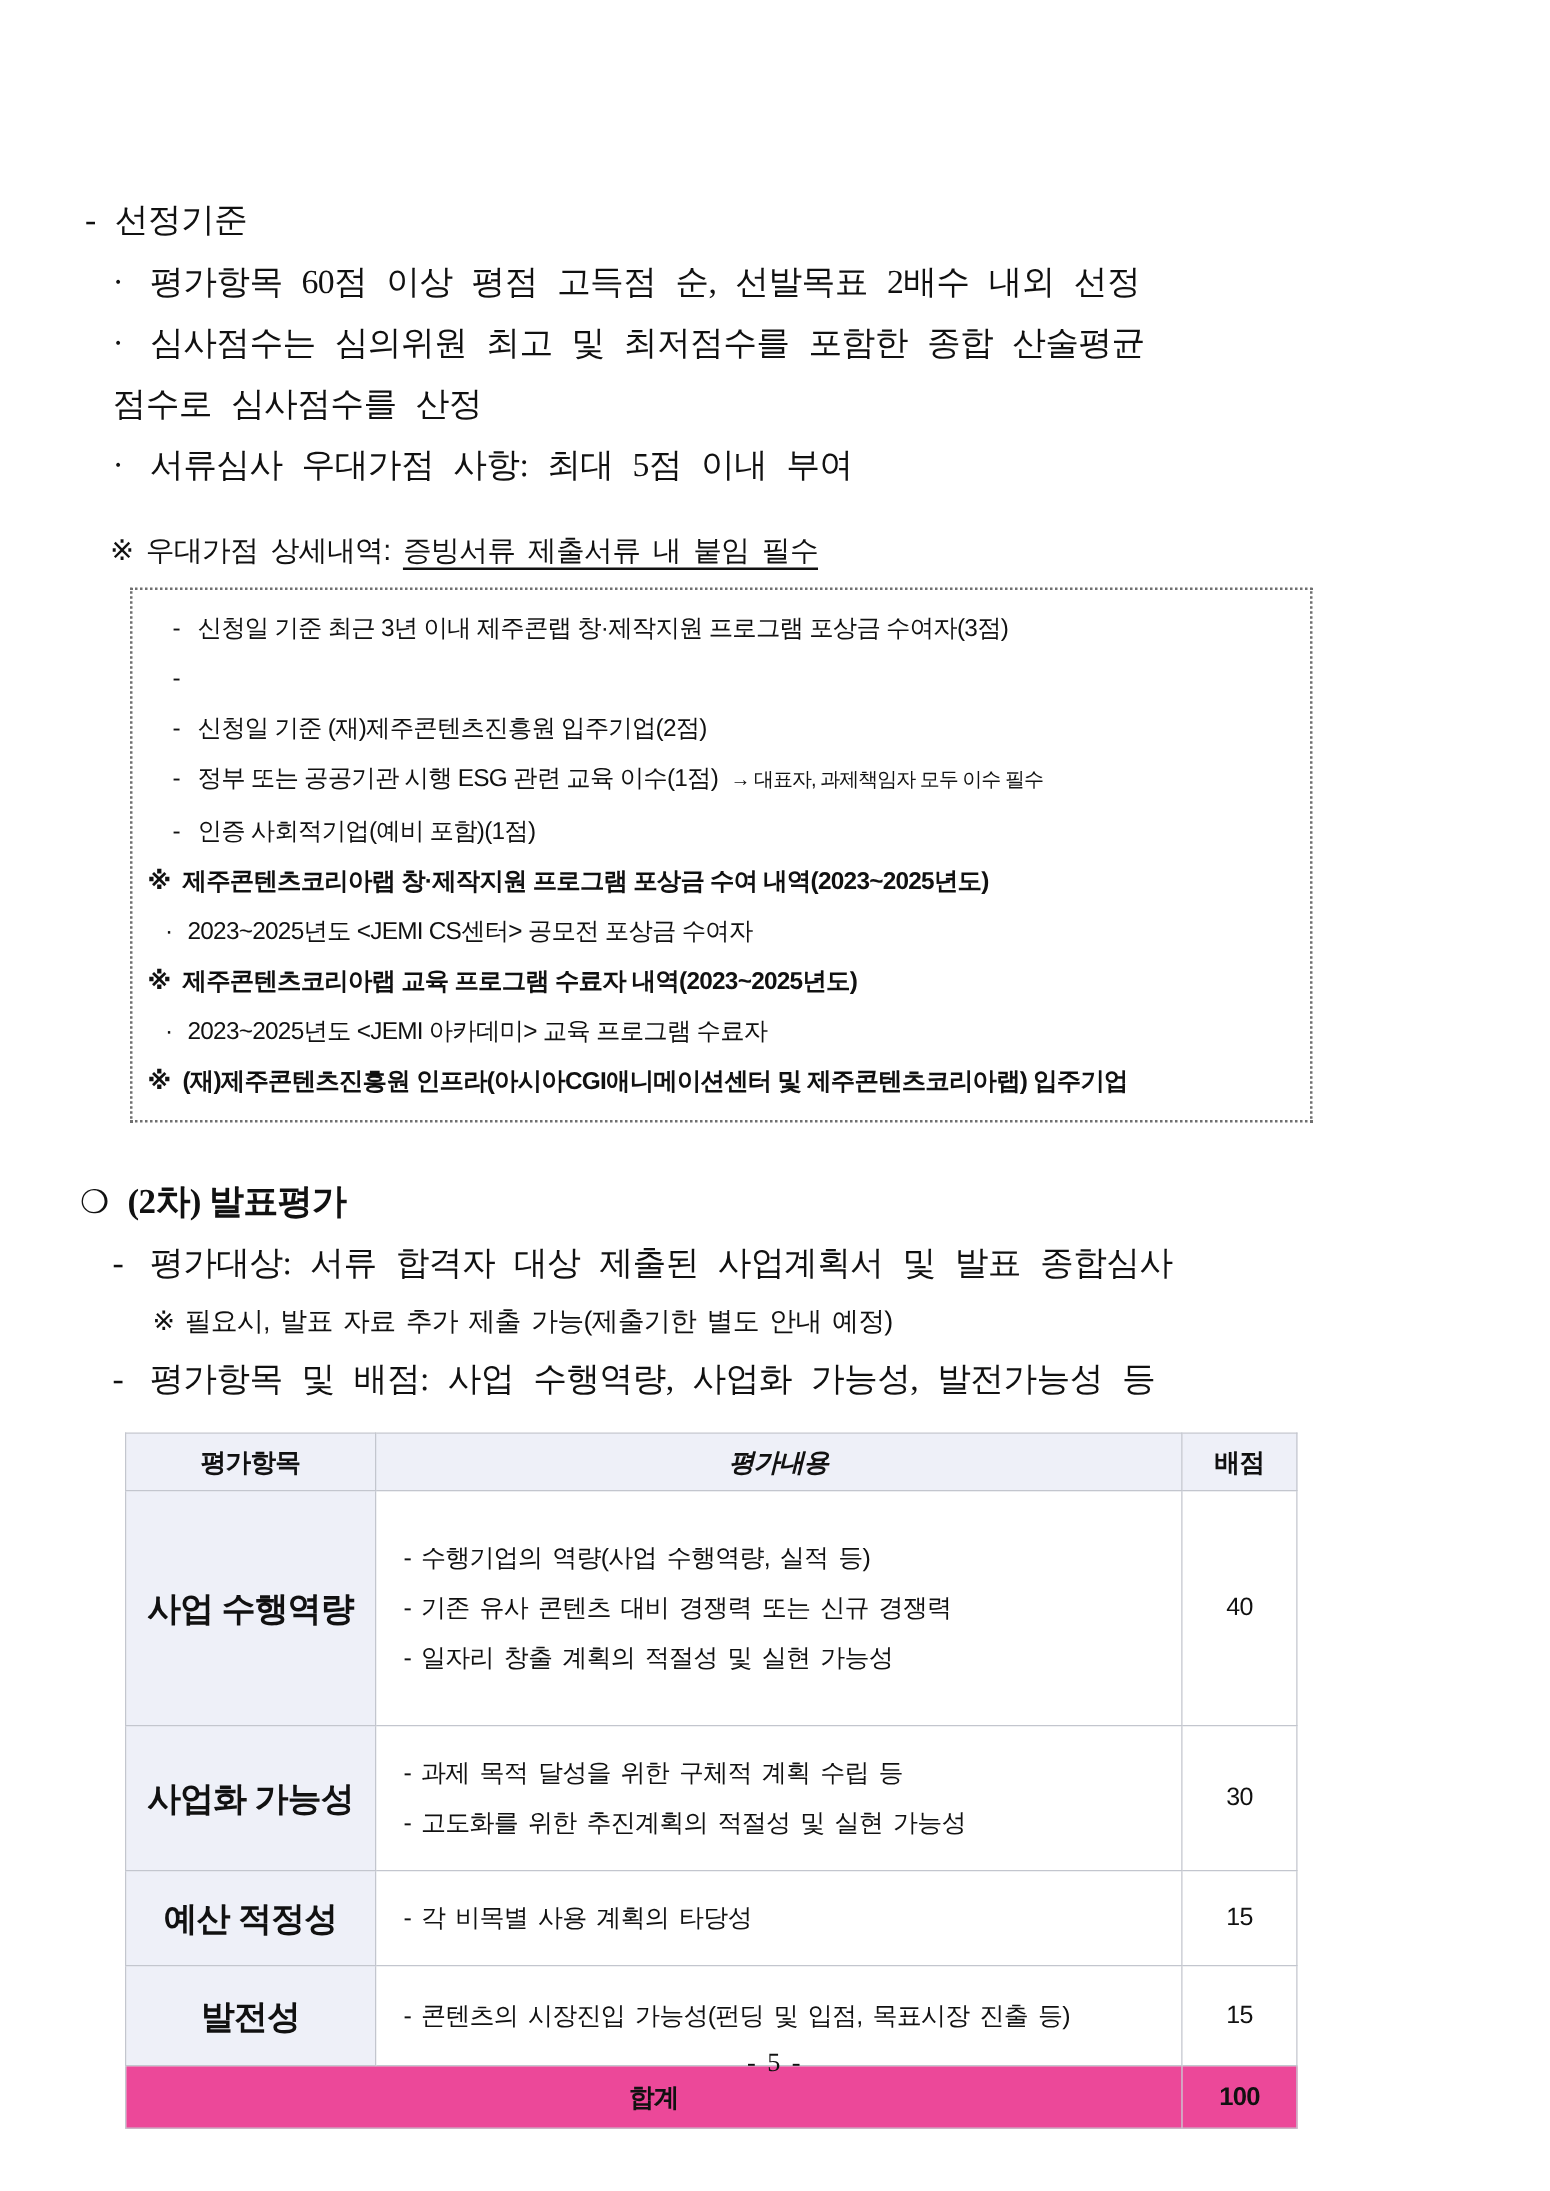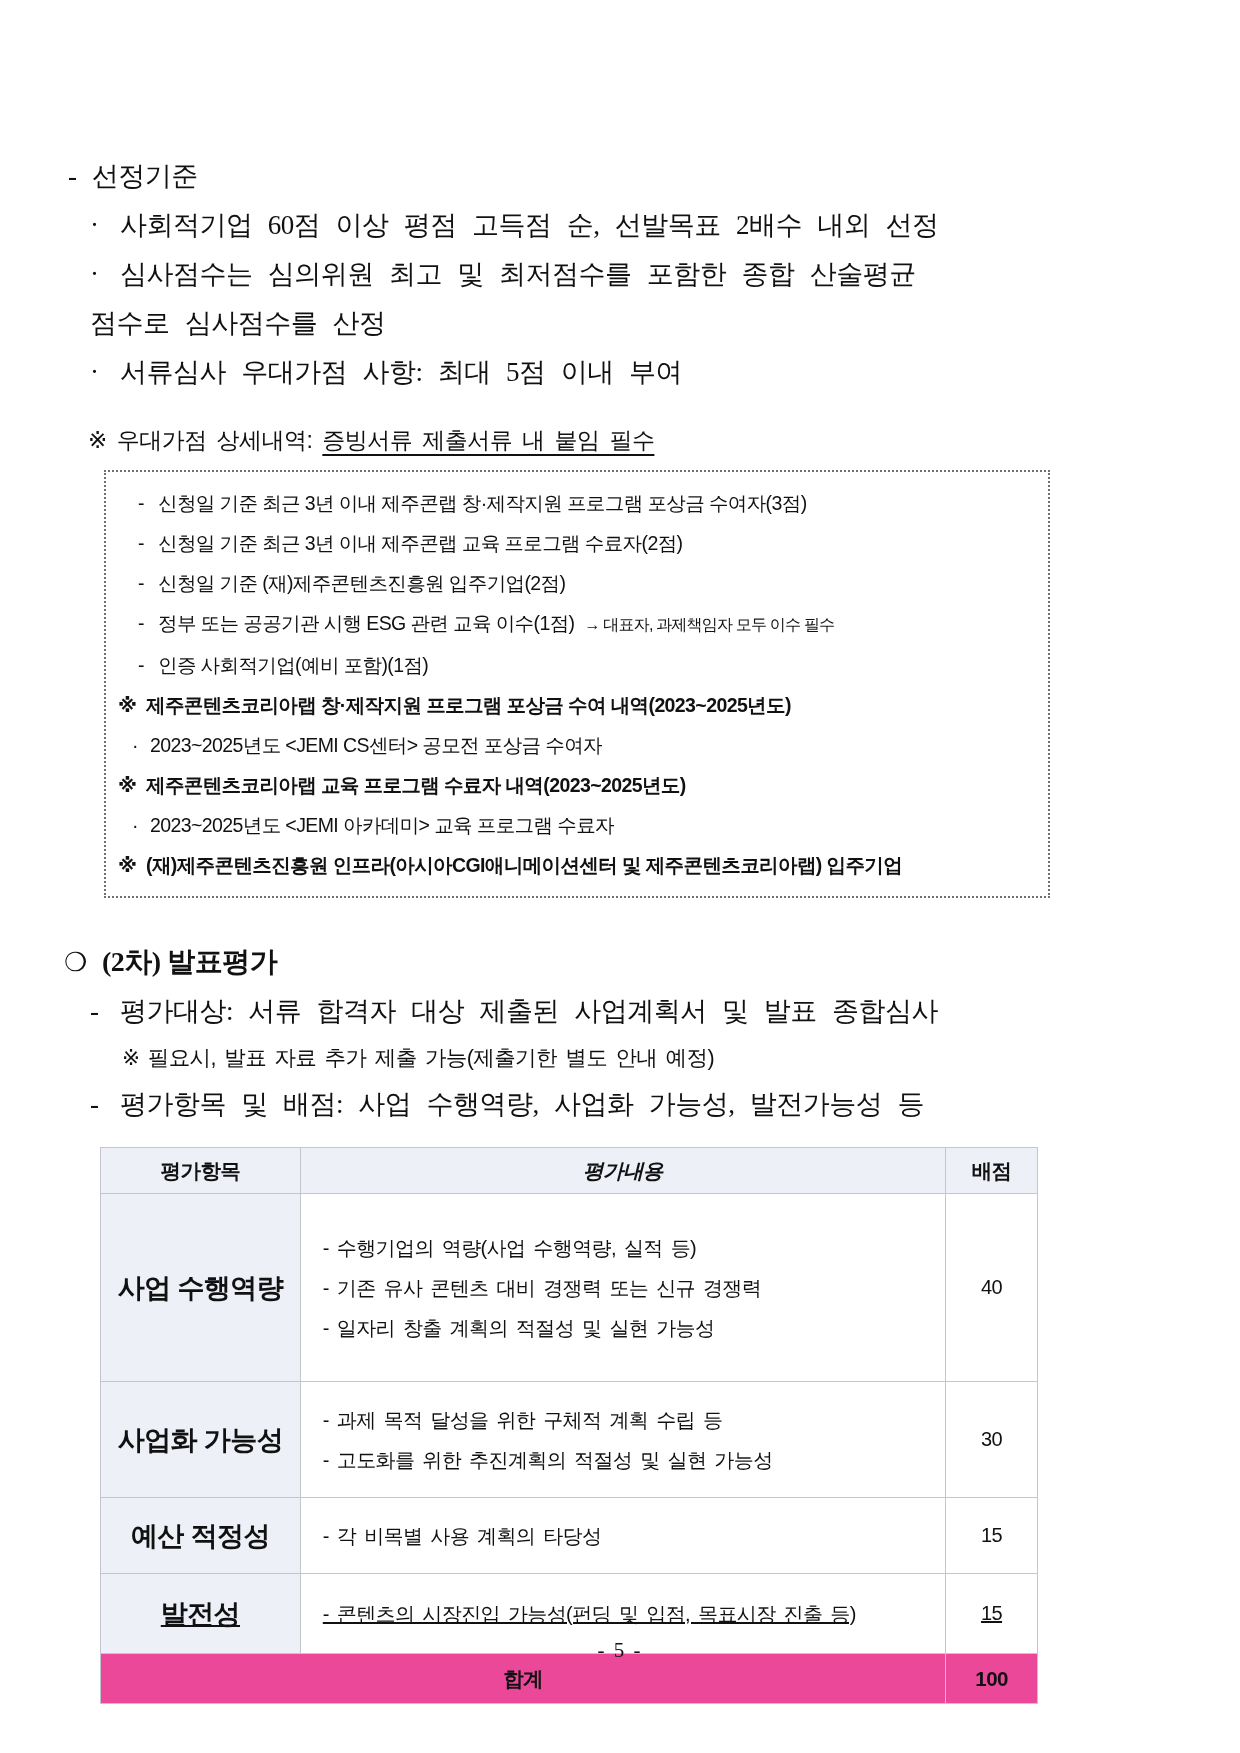--- a/index.html
+++ b/index.html
@@ -127,21 +127,21 @@
     word-spacing: 3px;
   }
   .eval-table td.score {
     text-align: center;
     width: 92px;
   }
   .eval-table th.col-content { width: 646px; font-style: italic; }
   .eval-table tr.r1 td { height: 188px; }
   .eval-table tr.r2 td { height: 116px; }
   .eval-table tr.r3 td { height: 76px; }
-  .eval-table tr.r4 td { height: 80px; text-decoration: underline; }
+  .eval-table tr.r4 td { height: 80px; }
   .eval-table tr.total td {
     background: #ec4899;
     font-weight: bold;
     text-align: center;
     height: 50px;
     font-size: 20.5px;
   }
 
   
   .page-footer {
@@ -155,21 +155,21 @@
 </style>
 </head>
 <body>
 
 <div class="content">
 
   <div class="ser-line crit-heading">- 선정기준</div>
 
   <div class="ser-line crit-row">
     <span class="marker">·</span>
-    <span>사회적기업 60점 이상 평점 고득점 순, 선발목표 2배수 내외 선정</span>
+    <span>평가항목 60점 이상 평점 고득점 순, 선발목표 2배수 내외 선정</span>
   </div>
   <div class="ser-line crit-row">
     <span class="marker">·</span>
     <span>심사점수는 심의위원 최고 및 최저점수를 포함한 종합 산술평균</span>
   </div>
   <div class="ser-line crit-row cont">
     <span>점수로 심사점수를 산정</span>
   </div>
   <div class="ser-line crit-row">
     <span class="marker">·</span>
@@ -181,21 +181,20 @@
     <span>우대가점 상세내역: </span><u>증빙서류 제출서류 내 붙임 필수</u>
   </div>
 
   <div class="detail-box">
     <div class="box-line dash">
       <span class="bmark">-</span>
       <span>신청일 기준 최근 3년 이내 제주콘랩 창·제작지원 프로그램 포상금 수여자(3점)</span>
     </div>
     <div class="box-line dash">
       <span class="bmark">-</span>
-      <span>신청일 기준 최근 3년 이내 제주콘랩 교육 프로그램 수료자(2점)</span>
     </div>
     <div class="box-line dash">
       <span class="bmark">-</span>
       <span>신청일 기준 (재)제주콘텐츠진흥원 입주기업(2점)</span>
     </div>
     <div class="box-line dash">
       <span class="bmark">-</span>
       <span>정부 또는 공공기관 시행 ESG 관련 교육 이수(1점)</span>
       <span class="suffix">→ 대표자, 과제책임자 모두 이수 필수</span>
     </div>

